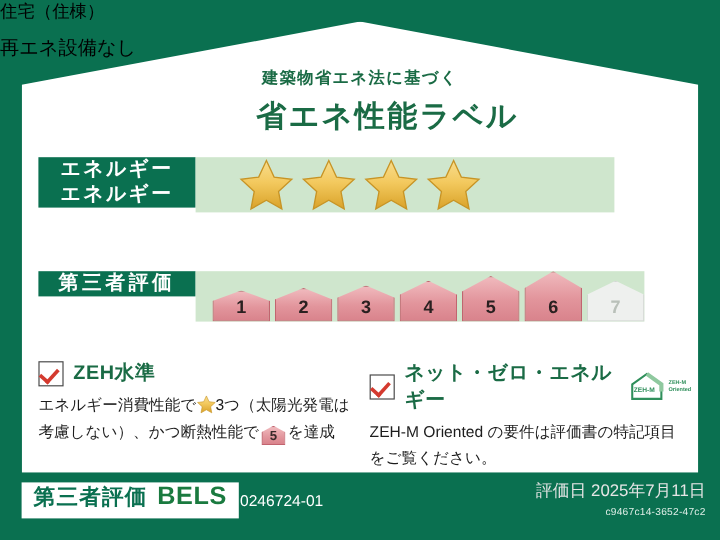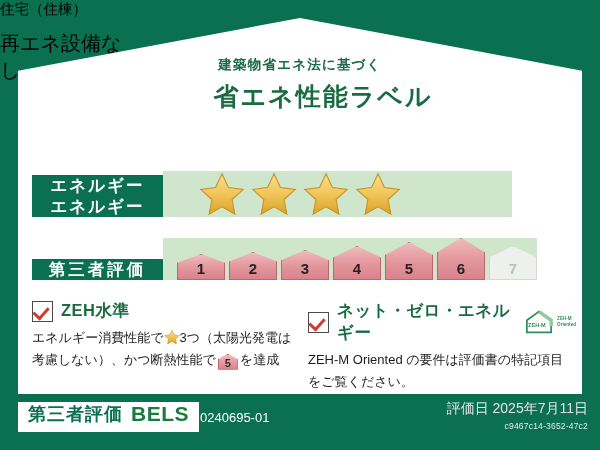--- a/index.html
+++ b/index.html
@@ -6,40 +6,40 @@
   body{
     width:600px;height:450px;overflow:hidden;
     font-family:"Liberation Sans","DejaVu Sans",sans-serif;
     background:#ffffff;
   }
   #label-root{
     position:relative;width:600px;height:450px;
     background:#0a7050;overflow:hidden;
   }
   #tag-left{left:8px;top:6px;width:112px;height:30px;font-size:14.5px;border-radius:2px;}
-  #tag-right{right:8px;top:6px;width:122px;height:30px;font-size:20px;border-radius:2px;}
+  #tag-right{right:8px;top:6px;width:122px;height:30px;font-size:16px;border-radius:2px;}
 
   
   #house-panel{
     position:absolute;left:18px;top:18px;width:564px;height:376px;
     background:#ffffff;
     clip-path:polygon(0% 14.0%, 50% 0%, 100% 14.0%, 100% 100%, 0% 100%);
   }
 
   
   #title-block{
     position:absolute;left:0;top:56px;width:600px;text-align:center;
     color:#1a6b45;
   }
   #title-sub{font-size:13.5px;font-weight:bold;letter-spacing:1.2px;}
   #title-main{font-size:25px;font-weight:bold;letter-spacing:2px;margin-top:6px;padding-left:46px;}
 
   
   .perf-row{
-    position:absolute;left:32px;width:480px;display:flex;align-items:flex-end;
+    position:absolute;left:32px;width:480px;display:flex;align-items:flex-start;
   }
   #row-energy{top:131px;height:86px;}
   #row-insulation{top:226px;height:54px;}
 
   .perf-label{
     background:#0a7050;color:#ffffff;font-weight:bold;
     display:flex;flex-direction:column;align-items:center;justify-content:center;
     text-align:center;line-height:1.28;letter-spacing:2px;
     flex:0 0 131px;font-size:16.5px;
   }
@@ -243,18 +243,18 @@
       </span>
     </div>
     <div class="crit-body">ZEH-M Oriented の要件は評価書の特記項目をご覧ください。</div>
   </div>
 
   <div id="bottom-bar">
     <div id="bels-box">
       <span id="bels-jp">第三者評価</span>
       <span id="bels-en">BELS</span>
     </div>
-    <div id="bels-number">0240695-01</div>
+    <div id="bels-number">0246724-01</div>
     <div id="eval-date">評価日 2025年7月11日</div>
     <div id="eval-uuid">c9467c14-3652-47c2</div>
   </div>
 
 </div>
 
 </body></html>

